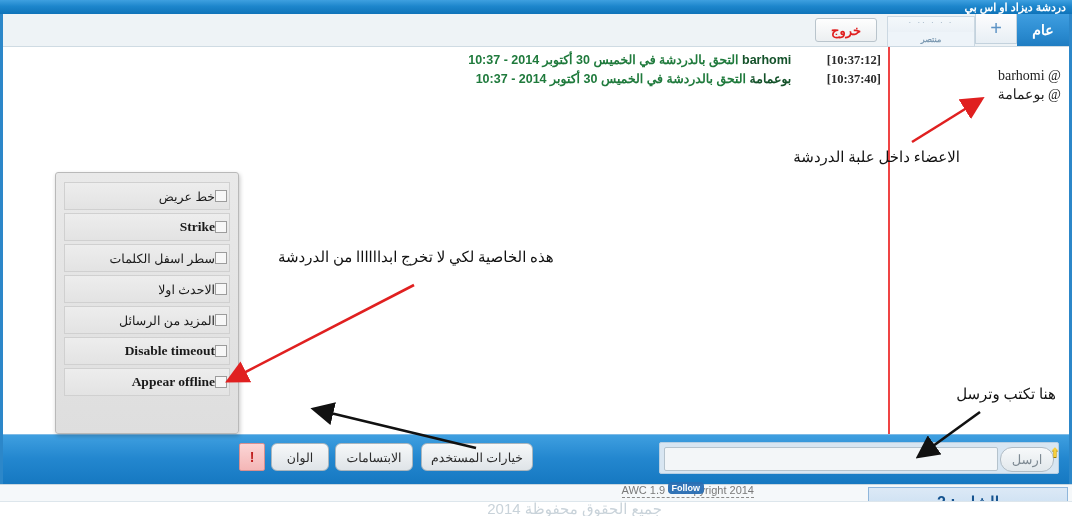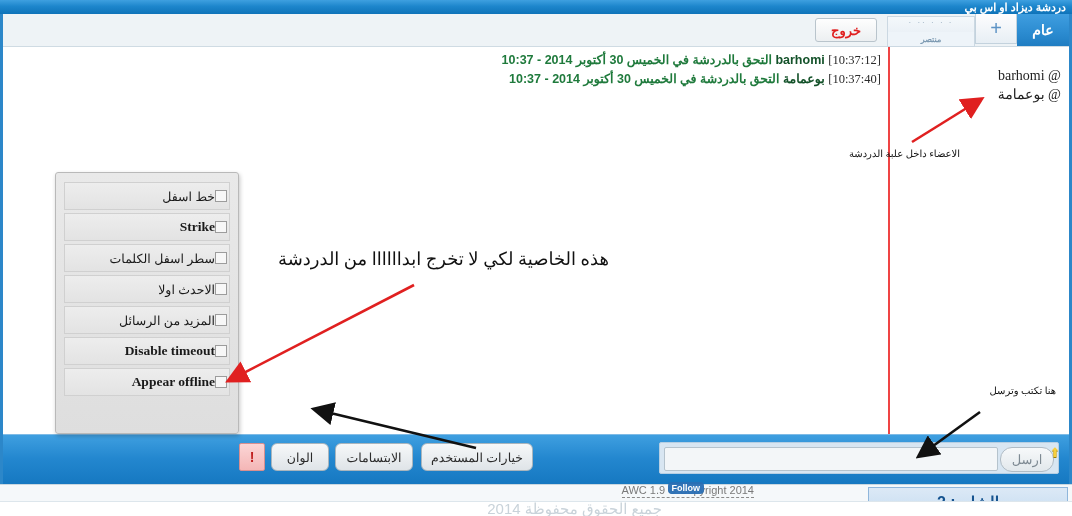--- a/index.html
+++ b/index.html
@@ -89,21 +89,21 @@
     padding:4px 10px 0 10px;
     overflow:hidden;
   }
   .msg-row {
     font-size:12.5px; font-weight:bold;
     color:#1f7a3c;
     line-height:19px;
     white-space:nowrap;
     text-align:right;
   }
-  .msg-time { color:#2b2b2b; font-weight:normal; font-family:"Liberation Serif", serif; }
+  .msg-time { color:#2b2b2b; font-weight:bold; font-family:"Liberation Serif", serif;margin-left:32px; }
   .msg-user { color:#14522a; }
   
   .users-pane {
     position:absolute; right:0; top:33px; width:181px; height:387px;
     background:#ffffff;
     border-left:2px solid #ef4444;
     direction:rtl;
     text-align:right;
     padding:19px 8px 0 4px;
   }
@@ -201,25 +201,25 @@
     width:12px; height:12px;
     background:#f7f7f7;
     border:1px solid #9c9c9c;
     margin-left:0; margin-right:0;
     flex:0 0 12px;
   }
   
   .annot {
     position:absolute;
     font-family:"Liberation Serif", serif;
-    font-size:10px; color:#111111;
+    font-size:15px; color:#111111;
     direction:rtl; white-space:nowrap;
   }
   #annot-members { right:112px; top:148px; }
-  #annot-timeout { left:278px; top:248px; font-size:18px; }
+  #annot-timeout { left:278px; top:248px; font-size:15px; }
   #annot-send    { right:16px; top:385px; }
   .arrow-svg { position:absolute; left:0; top:0; width:1072px; height:516px; pointer-events:none; }
   
   .footer {
     position:absolute; left:0; top:484px; width:1072px; height:32px;
     background:#ffffff;
   }
   .footer-inner {
     position:absolute; left:0; top:0; width:1072px; height:17px;
     background:#f5f8fa;
@@ -343,21 +343,21 @@
         <div id="btn-alert">
           <span>!</span>
         </div>
       </div>
     </div>
   </div>
 
   <div class="options-panel">
     <div class="opt-row">
       <span class="opt-cb"></span>
-      <span class="opt-label">خط اسفل</span>
+      <span class="opt-label">خط عريض</span>
     </div>
     <div class="opt-row">
       <span class="opt-cb"></span>
       <span class="opt-label latin">Strike</span>
     </div>
     <div class="opt-row">
       <span class="opt-cb"></span>
       <span class="opt-label">سطر اسفل الكلمات</span>
     </div>
     <div class="opt-row">

